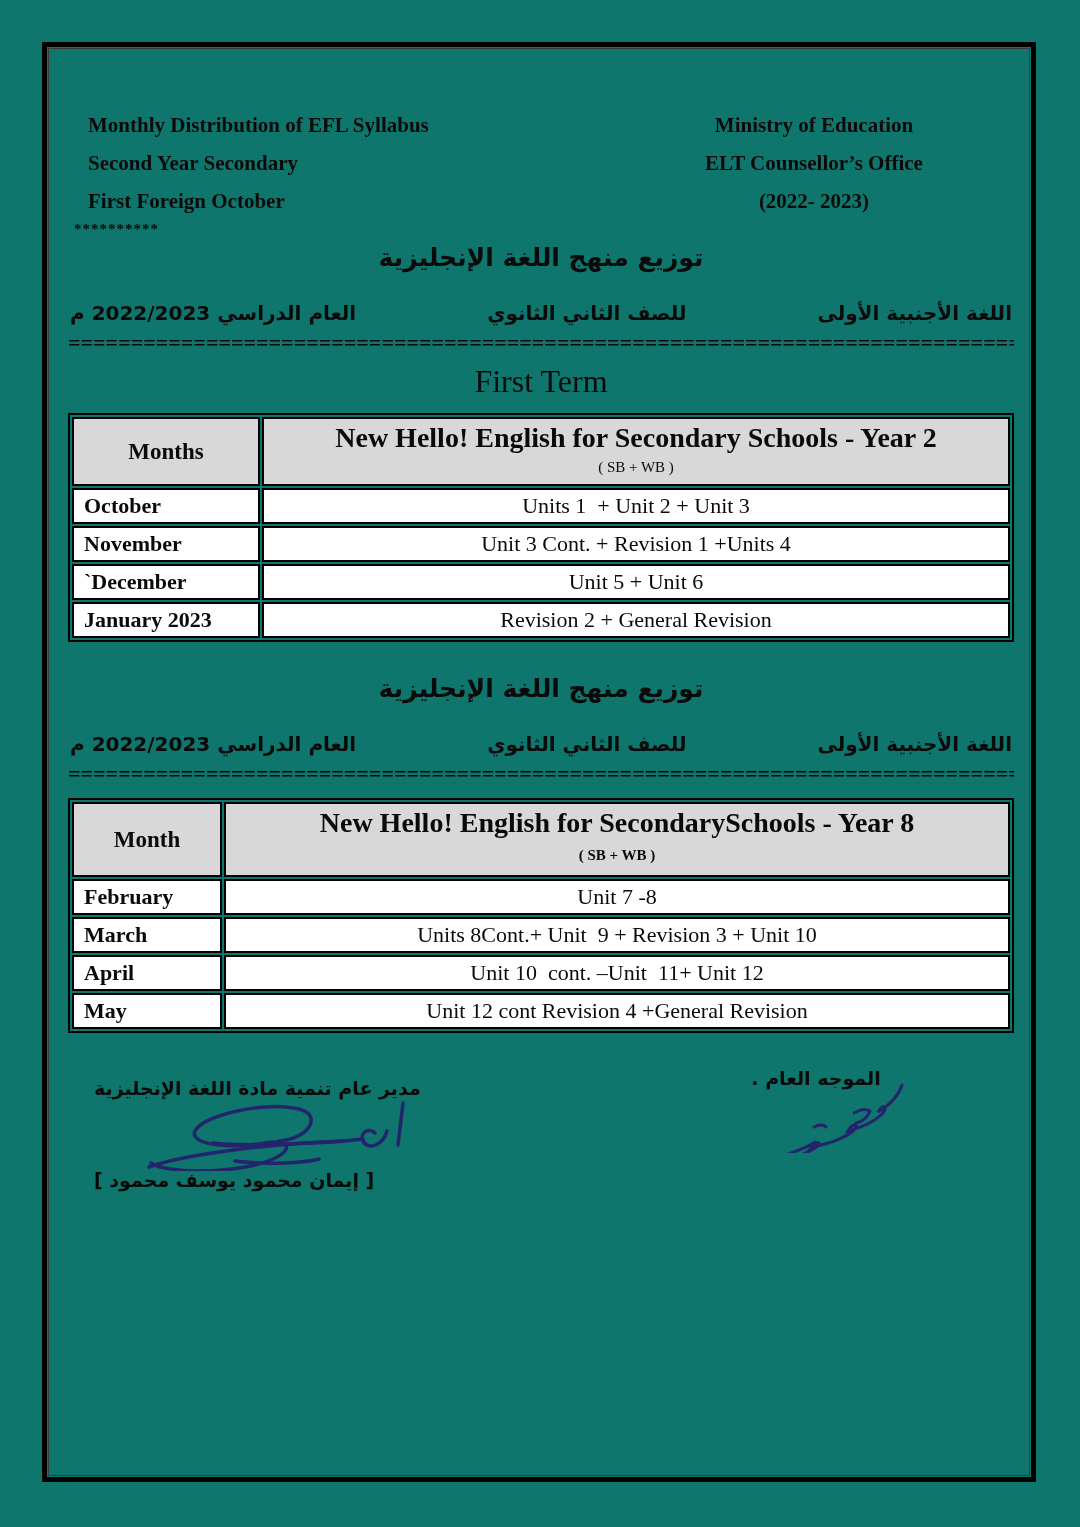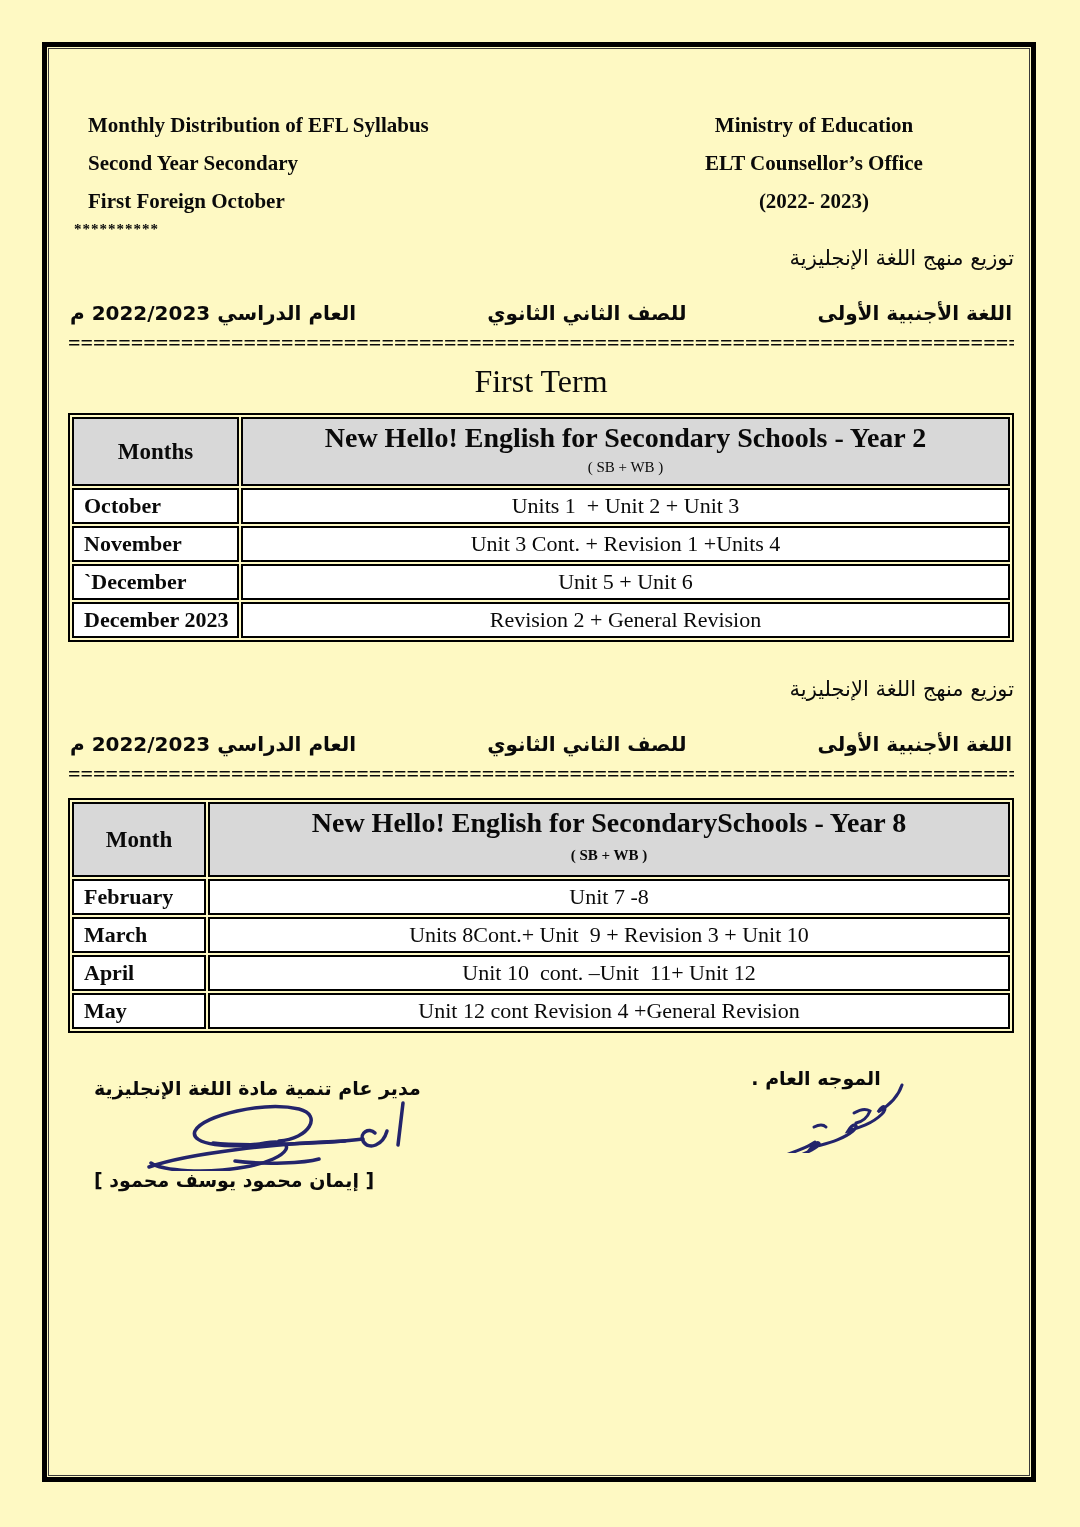--- a/index.html
+++ b/index.html
@@ -3,21 +3,21 @@
 <meta charset="utf-8">
 <style>
   * { box-sizing: border-box; margin: 0; padding: 0; }
   html, body { background: #ffffff; }
   body { font-family: "Liberation Serif", serif; color: #0a0a0a; }
 
   .page {
     position: relative;
     width: 1080px;
     height: 1527px;
-    background: #fef9c3;
+    background: #0f766e;
     overflow: hidden;
   }
 
   
   .frame-outer {
     position: absolute;
     left: 42px; top: 42px; right: 44px; bottom: 45px;
     border: 5px solid #000;
     pointer-events: none;
   }
@@ -39,23 +39,23 @@
     font-size: 21px; font-weight: bold; line-height: 38px;
     white-space: nowrap;
   }
 
   .stars {
     font-size: 15px; font-weight: bold; letter-spacing: 1px;
     padding-left: 6px; line-height: 16px; margin-top: 1px;
   }
 
   .ar-title {
-    direction: rtl;
+    text-align: center; direction: rtl;
     font-family: "DejaVu Sans", sans-serif;
-    font-weight: normal; font-size: 21px; line-height: 34px;
+    font-weight: bold; font-size: 25px; line-height: 34px;
     margin-top: 4px;
   }
 
   .info-row {
     direction: rtl;
     display: flex; justify-content: space-between; align-items: baseline;
     font-family: "DejaVu Sans", sans-serif;
     font-weight: bold; font-size: 20px;
     margin-top: 26px; padding: 0 2px;
   }
@@ -76,22 +76,22 @@
     border-collapse: separate;
     border-spacing: 2px;
     border: 2px solid #000;
     margin-top: 12px;
   }
   table.dist td { border: 2.5px solid #000; background: #fff; }
   table.dist tr.head td {
     background: var(--table-header-bg, #d8d8d8);
     text-align: center; vertical-align: middle;
   }
-  td.mcol { width: 167px; }
-  table.dist.t2 td.mcol { width: 134px; }
+  td.mcol { width: 188px; }
+  table.dist.t2 td.mcol { width: 150px; }
   .month-hdr { font-weight: bold; font-size: 23px; }
   .book-hdr  { font-weight: bold; font-size: 28px; line-height: 30px; padding-top: 4px; }
   .book-sub  { font-size: 15px; line-height: 28px; padding-bottom: 3px; }
   table.dist.t2 .book-sub { font-weight: bold; line-height: 34px; }
   td.month-cell {
     font-weight: bold; font-size: 22px;
     padding: 3px 4px 3px 10px; height: 36px; vertical-align: middle;
     white-space: pre-wrap;
   }
   td.content-cell {
@@ -164,21 +164,21 @@
       </tr>
       <tr>
         <td class="mcol month-cell">November</td>
         <td class="content-cell">Unit 3 Cont. + Revision 1 +Units 4</td>
       </tr>
       <tr>
         <td class="mcol month-cell">`December</td>
         <td class="content-cell">Unit 5 + Unit 6</td>
       </tr>
       <tr>
-        <td class="mcol month-cell">December 2023</td>
+        <td class="mcol month-cell">January 2023</td>
         <td class="content-cell">Revision 2 + General Revision</td>
       </tr>
     </tbody>
       </table>
 
     <div class="ar-title" style="margin-top:30px;">توزيع منهج اللغة الإنجليزية</div>
 
     <div class="info-row">
       <span class="cell">اللغة الأجنبية الأولى</span>
       <span class="cell">للصف الثاني الثانوي</span>

